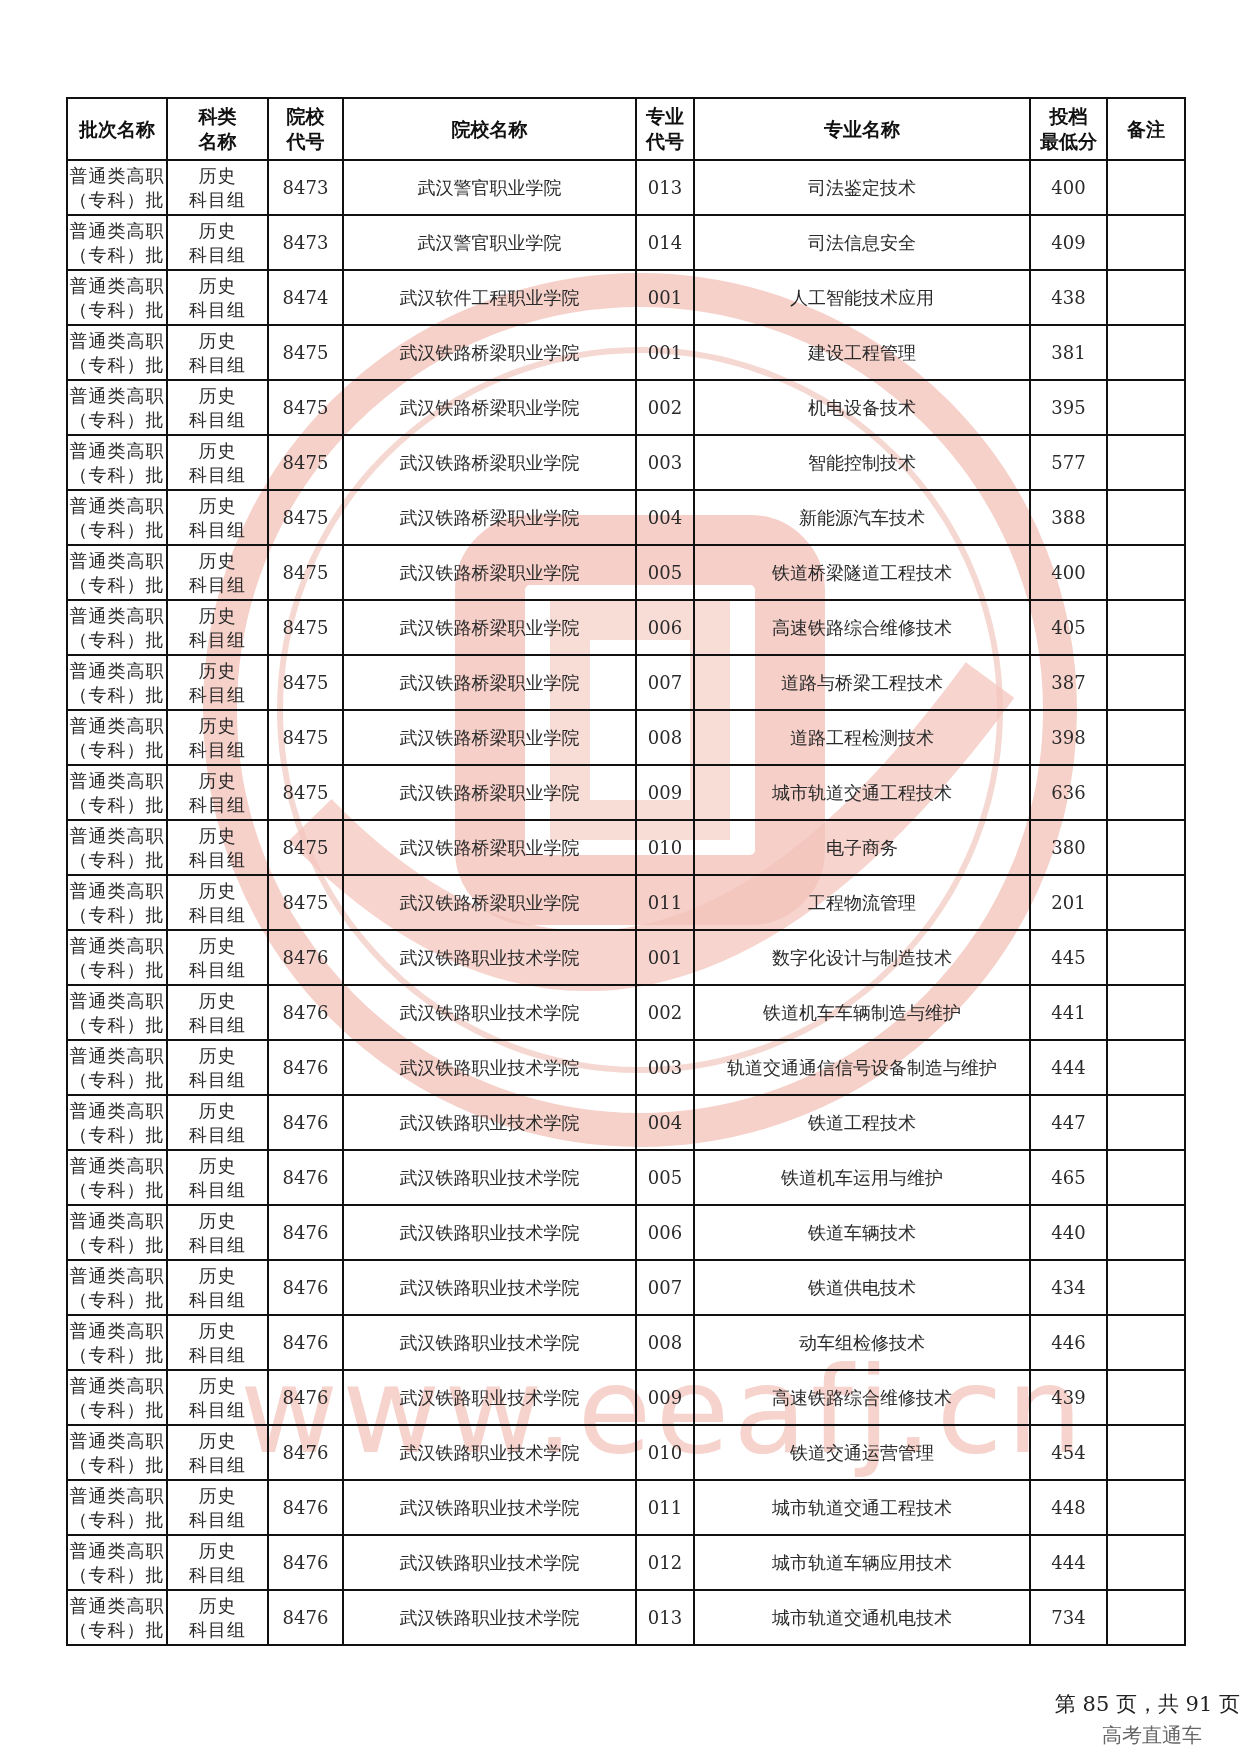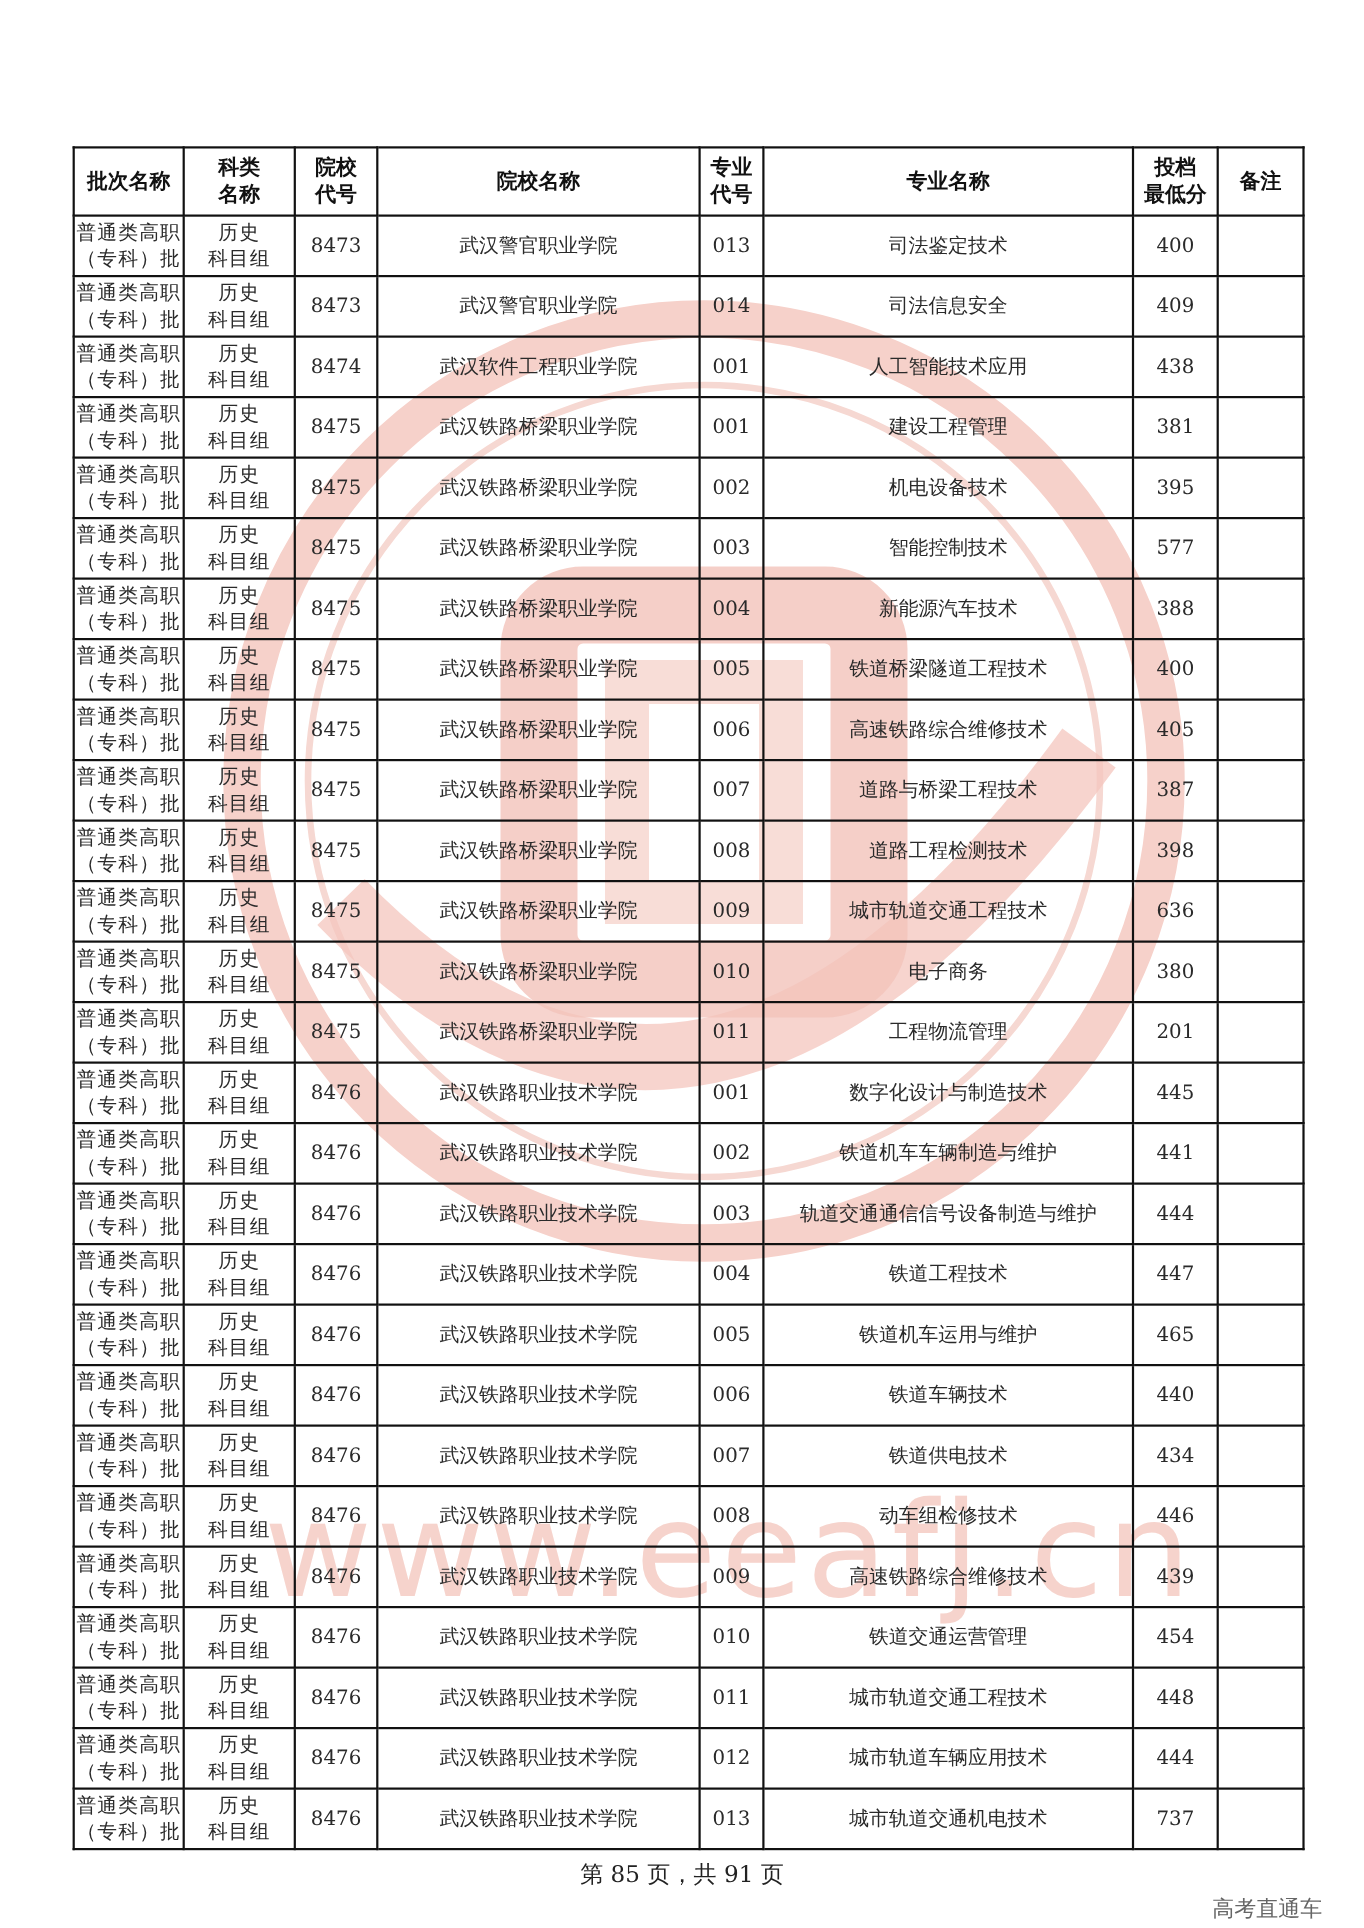--- a/index.html
+++ b/index.html
@@ -10,34 +10,34 @@
   .watermark {
     position: absolute; left: 190px; top: 260px; width: 900px; height: 900px;
     pointer-events: none; z-index: 0;
   }
   .watermark-url {
     position: absolute; left: 240px; top: 1341px; z-index: 0; pointer-events: none;
     font-family: "DejaVu Sans", sans-serif; font-size: 120px; color: #f6d3cc; letter-spacing: 4px;
   }
   table.admissions {
     position: absolute; left: 66px; top: 97px; width: 1118px;
-    border-collapse: collapse; z-index: 1; table-layout: fixed; margin-top: 36px;
+    border-collapse: collapse; z-index: 1; table-layout: fixed;
   }
   table.admissions th, table.admissions td {
     border: 2px solid #111; padding: 0; height: 53px; text-align: center; vertical-align: middle;
     background: transparent;
   }
   table.admissions th {
     height: 60px; font-family: "DejaVu Sans", sans-serif; font-weight: bold; font-size: 19px; line-height: 25px; color: #111;
   }
   table.admissions td { font-size: 18px; line-height: 24px; color: #2a2a2a; }
   td.left { text-align: left; padding-left: 5px; }
   td .batch, td .subject { display: block; white-space: nowrap; letter-spacing: 1px; }
   .footer-page {
-    position: absolute; top: 1690px; left: 0; width: 1240px; text-align: center;
+    position: absolute; top: 1690px; left: 0; width: 1240px; text-align: right;
     font-size: 21px; color: #222; z-index: 1;
   }
   .footer-brand {
     position: absolute; top: 1722px; left: 1102px; font-family: "DejaVu Sans", sans-serif;
     font-size: 20px; color: #666; z-index: 1;
   }
 </style>
 </head>
 <body>
 
@@ -496,20 +496,20 @@
           <span class="batch">（专科）批</span>
         </td>
         <td>
           <span class="subject">历史</span>
           <span class="subject">科目组</span>
         </td>
         <td>8476</td>
         <td class="left">武汉铁路职业技术学院</td>
         <td>013</td>
         <td class="left">城市轨道交通机电技术</td>
-        <td>737</td>
+        <td>734</td>
         <td></td>
       </tr>
     </tbody>
 </table>
 
 <div class="footer-page">第 85 页，共 91 页</div>
 <div class="footer-brand">高考直通车</div>
 
 </body></html>

